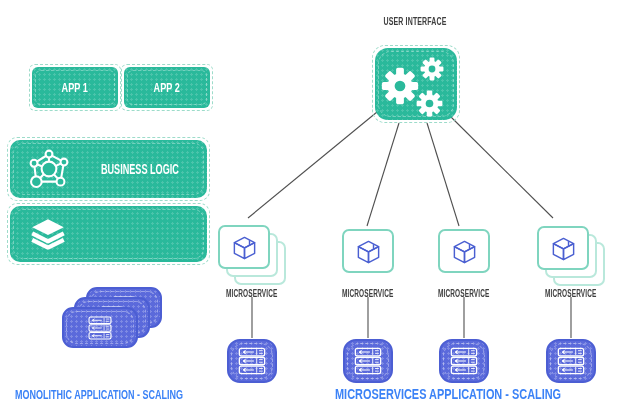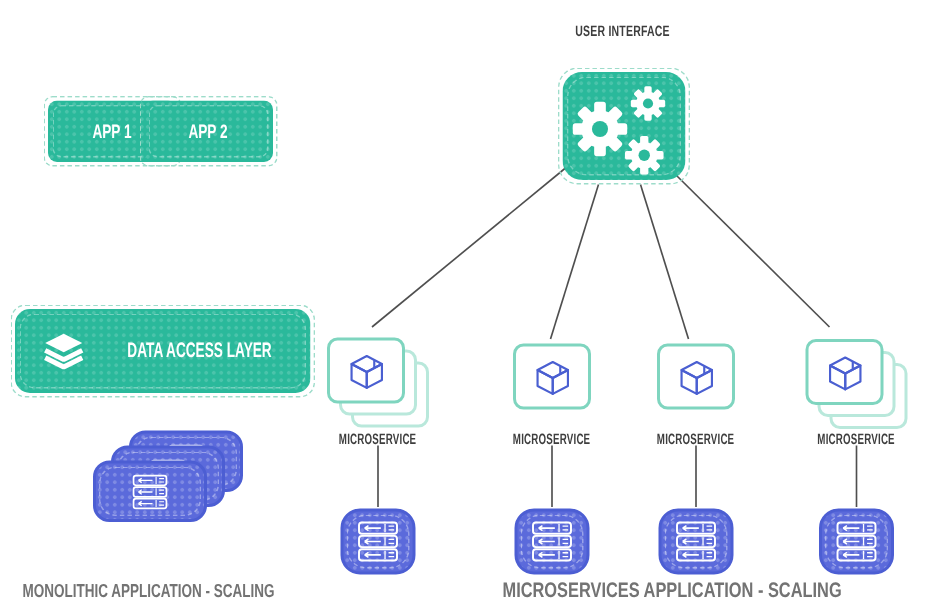--- a/index.html
+++ b/index.html
@@ -45,21 +45,21 @@
     display:flex; align-items:center; justify-content:center;
   }
   .ms-back { border-color:#b9e8db; }
 
   
   .cond   { display:inline-block; transform:scaleX(.65); transform-origin:center; white-space:nowrap; font-weight:bold; }
   .condL  { display:inline-block; transform-origin:left center; white-space:nowrap; font-weight:bold; }
   .btn-label  { font-size:13px; transform:scaleX(.70); }
   .bar-label  { font-size:14px; }
   .tiny-label { font-size:10px; color:#3e3e3e; letter-spacing:.2px; }
-  .caption    { position:absolute; color:#737373; }
+  .caption    { position:absolute; color:#3b82f6; }
   .cap-left  .condL { font-size:12.5px; transform:scaleX(.72); }
   .cap-right .condL { font-size:14px;   transform:scaleX(.78); }
 
   .center-text { text-align:center; }
   svg { display:block; }
 </style>
 </head>
 <body>
 
 <div class="stage">
@@ -136,32 +136,37 @@
       <line x1="252" y1="297" x2="252" y2="338"></line>
       <line x1="368" y1="297" x2="368" y2="338"></line>
       <line x1="464" y1="297" x2="464" y2="338"></line>
       <line x1="571" y1="297" x2="571" y2="338"></line>
     </g>
   </svg>
 
   <div class="teal-box" style="left:32px;top:67px;width:86px;height:41px;border-radius:6px">
     <span class="cond btn-label">APP 1</span>
   </div>
-  <div class="teal-box" style="left:96px;top:67px;width:86px;height:41px;border-radius:6px">
+  <div class="teal-box" style="left:124px;top:67px;width:86px;height:41px;border-radius:6px">
     <span class="cond btn-label">APP 2</span>
   </div>
 
+  <div class="teal-box" style="left:10px;top:140px;width:197px;height:58px;border-radius:10px;justify-content:flex-start;padding-left:16px">
+    <svg width="46" height="46">
+        <use href="#sym-network"></use>
+      </svg>
+    <div style="flex:1" class="center-text">
+      <span class="cond bar-label">BUSINESS LOGIC</span>
+    </div>
+  </div>
 
   <div class="teal-box" style="left:10px;top:206px;width:197px;height:56px;border-radius:10px;justify-content:flex-start;padding-left:16px">
     <svg width="44" height="42">
         <use href="#sym-layers"></use>
       </svg>
-    <div style="flex:1" class="center-text">
-      <span class="cond bar-label">DATA ACCESS LAYER</span>
-    </div>
   </div>
 
   <div class="blue-card" style="left:86px;top:287px;width:76px;height:41px;border-radius:11px">
     <svg width="28" height="26">
         <use href="#sym-server"></use>
       </svg>
   </div>
   <div class="blue-card" style="left:74px;top:297px;width:76px;height:41px;border-radius:11px">
     <svg width="28" height="26">
         <use href="#sym-server"></use>

